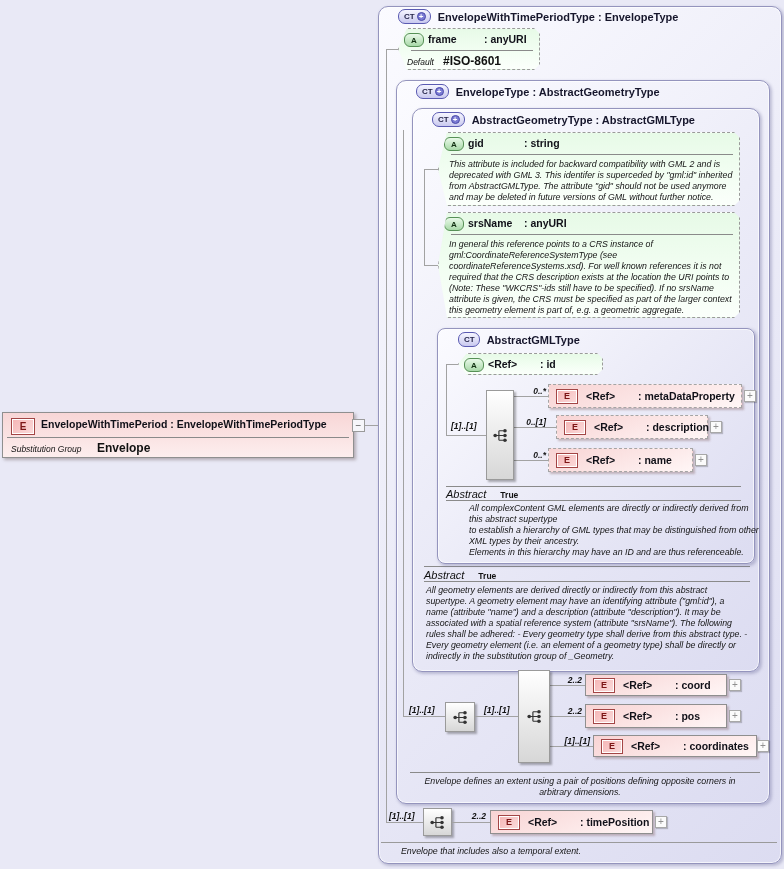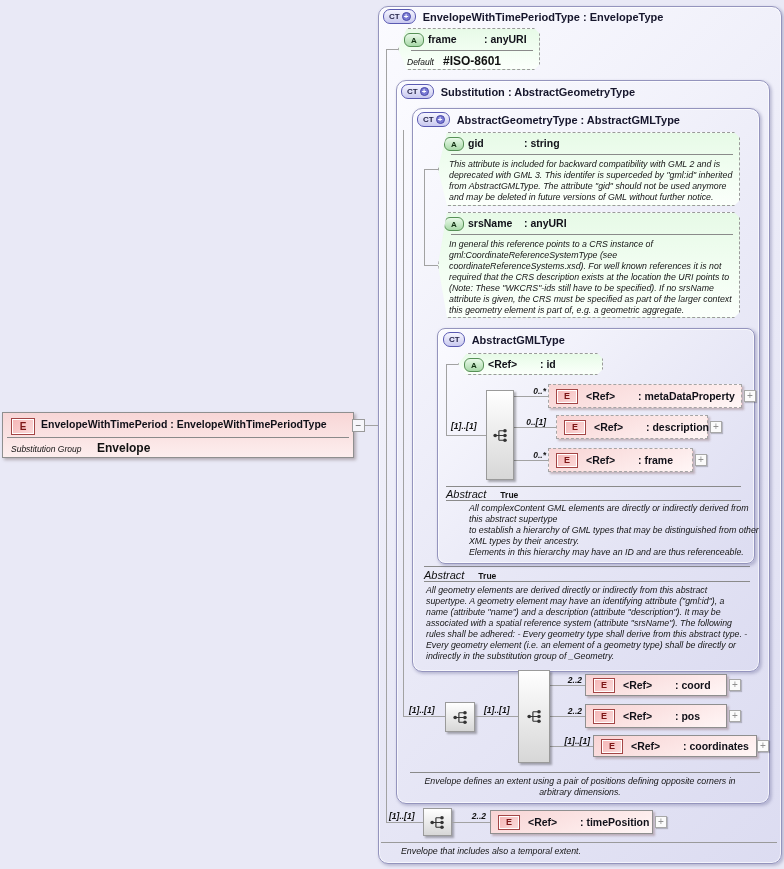--- a/index.html
+++ b/index.html
@@ -7,21 +7,21 @@
 
   
   .ctbox{position:absolute;border:1px solid #9494bd;border-radius:10px;
          background:linear-gradient(135deg,#fbfbff 0%,#ececf8 45%,#dcdcf1 100%);
          box-shadow:1.5px 1.5px 3px rgba(100,100,150,.35), inset 0 0 0 1px rgba(255,255,255,.65);}
   .hdr{position:absolute;display:flex;align-items:center;gap:7px;white-space:nowrap;}
   .hdr .title{font-size:11px;font-weight:bold;color:#16162c;}
 
   .ct-icon{display:inline-flex;align-items:center;height:13px;border:1px solid #5a5ab2;border-radius:7px;
            background:linear-gradient(#f6f6ff,#c9c9ef);padding:0 4px 0 5px;gap:2px;
-           font-size:8px;font-weight:bold;color:#26264a;line-height:13px;}
+           font-size:8px;font-weight:bold;color:#26264a;line-height:13px;margin-left:15px;}
   .ct-plus{width:9px;height:9px;border-radius:50%;background:#7b7bd4;border:1px solid #4a4aa8;color:#fff;
            font-size:8px;font-weight:bold;display:flex;align-items:center;justify-content:center;line-height:9px;box-sizing:border-box;}
 
   .attr-box{position:absolute;border:1px dashed #9a9a9a;box-sizing:border-box;
             background:linear-gradient(180deg,#e7fae7 0%,#f2fef2 55%,#fbfffb 100%);
             clip-path:polygon(9px 0, calc(100% - 6px) 0, 100% 6px, 100% calc(100% - 6px), calc(100% - 6px) 100%, 9px 100%, 0 50%);
             filter:drop-shadow(1px 1px 1.5px rgba(90,110,90,.45));}
   .a-icon{position:absolute;left:5px;top:4px;width:18px;height:12px;border:1px solid #569056;border-radius:6px;
           background:linear-gradient(#e9f9e9,#a9d9a9);font-size:8px;font-weight:bold;color:#123012;
           display:flex;align-items:center;justify-content:center;}
@@ -113,21 +113,21 @@
       <span class="mvalue">#ISO-8601</span>
     </div>
   </div>
 
   <div class="ctbox" style="left:396px;top:80px;width:372px;height:722px;"></div>
   <div class="hdr" style="left:401px;top:84px;">
     <span class="ct-icon">
         <span>CT</span>
         <span class="ct-plus">+</span>
       </span>
-    <span class="title">Substitution : AbstractGeometryType</span>
+    <span class="title">EnvelopeType : AbstractGeometryType</span>
   </div>
   <div class="sep" style="left:410px;top:772px;width:350px;"></div>
   <div class="doc" style="left:414px;top:776px;width:332px;text-align:center;">Envelope defines an extent using a pair of positions defining opposite corners in arbitrary dimensions.</div>
 
   <div class="vline" style="left:403px;top:130px;height:586px;"></div>
   <div class="hline" style="left:403px;top:716px;width:42px;"></div>
 
   <div class="ctbox" style="left:412px;top:108px;width:346px;height:562px;"></div>
   <div class="hdr" style="left:417px;top:112px;">
     <span class="ct-icon">
@@ -220,21 +220,21 @@
         <span class="nm">&lt;Ref&gt;</span>
         <span>: description</span>
       </span>
   </div>
   <div class="plusbox" style="left:710px;top:421px;">+</div>
 
   <div class="elem-box dashed" style="left:548px;top:448px;width:145px;height:24px;">
     <span class="e-icon">E</span>
     <span class="etext">
         <span class="nm">&lt;Ref&gt;</span>
-        <span>: frame</span>
+        <span>: name</span>
       </span>
   </div>
   <div class="plusbox" style="left:695px;top:454px;">+</div>
 
   <div class="sep" style="left:446px;top:486px;width:295px;"></div>
   <div class="abs-row" style="left:446px;top:488px;">
     <span class="mlabel">Abstract</span>
     <span class="mvalue">True</span>
   </div>
   <div class="sep" style="left:446px;top:500px;width:295px;"></div>

